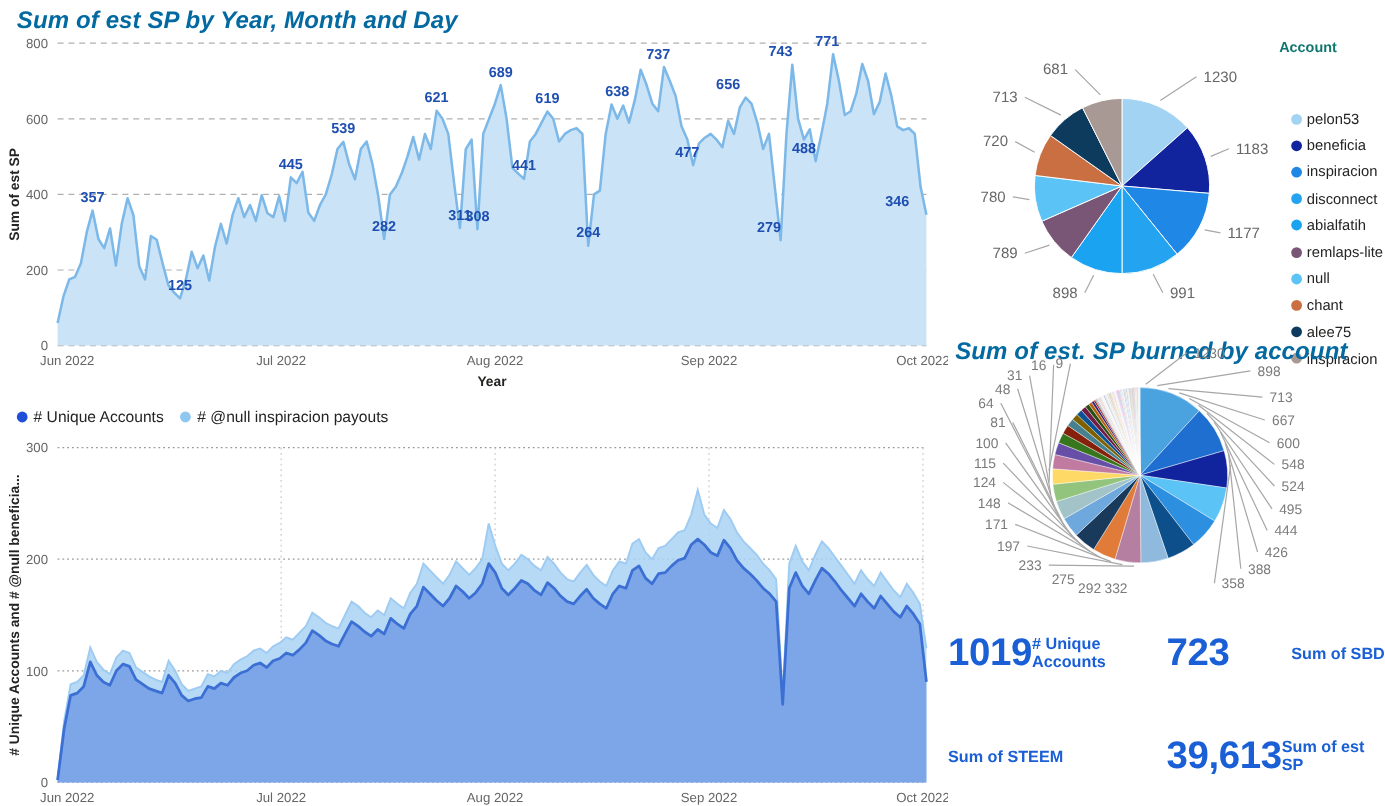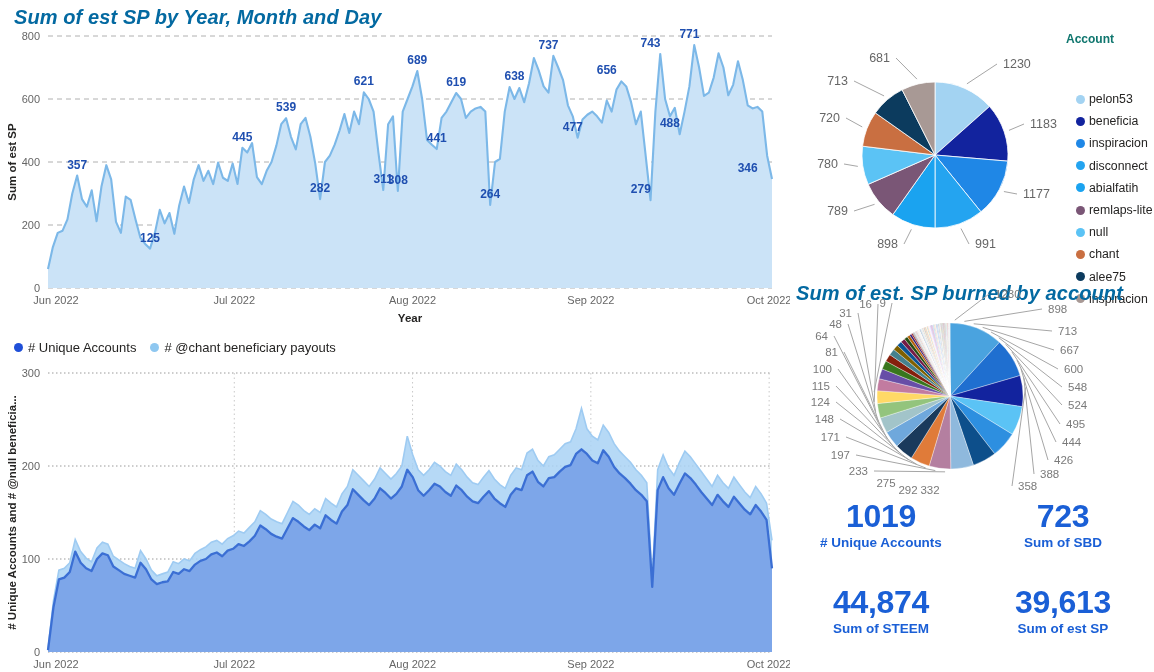--- a/index.html
+++ b/index.html
@@ -102,21 +102,21 @@
   }
   .callout-line { stroke: #a6a6a6; stroke-width: 1; fill: none; }
 
   
   #kpis {
     left: 790px; top: 500px; width: 364px; height: 172px;
     display: grid;
     grid-template-columns: 1fr 1fr;
     grid-template-rows: 1fr 1fr;
   }
-  .kpi { display: flex; flex-direction: column; align-items: center; justify-content: flex-start; }
+  .kpi { display: flex; flex-direction: row; align-items: center; justify-content: space-between; }
   .kpi-value {
     font-size: 32px;
     font-weight: 600;
     color: #1a5fd6;
     line-height: 1.02;
     letter-spacing: -0.3px;
   }
   .kpi-label {
     font-size: 13.5px;
     font-weight: bold;
@@ -174,21 +174,21 @@
 </div>
 
 <div class="panel" id="bottom-chart">
   <div class="legend-row">
     <div class="legend-item">
       <span class="legend-dot" id="ldot0" style="background: rgb(31, 79, 216);"></span>
       <span class="legend-text"># Unique Accounts</span>
     </div>
     <div class="legend-item">
       <span class="legend-dot" id="ldot1" style="background: rgb(142, 199, 240);"></span>
-      <span class="legend-text"># @chant beneficiary payouts</span>
+      <span class="legend-text"># @null inspiracion payouts</span>
     </div>
   </div>
   <svg class="chart-svg" id="svg-bottom" width="790" height="339" style="top:0">
       <line x1="48" y1="319" x2="772" y2="319" stroke="#9a9a9a" stroke-width="1" stroke-dasharray="1.5,2.5"></line>
       <text x="40" y="323" text-anchor="end" class="axis-tick">0</text>
       <line x1="48" y1="226" x2="772" y2="226" stroke="#9a9a9a" stroke-width="1" stroke-dasharray="1.5,2.5"></line>
       <text x="40" y="230" text-anchor="end" class="axis-tick">100</text>
       <line x1="48" y1="133" x2="772" y2="133" stroke="#9a9a9a" stroke-width="1" stroke-dasharray="1.5,2.5"></line>
       <text x="40" y="137" text-anchor="end" class="axis-tick">200</text>
       <line x1="48" y1="40" x2="772" y2="40" stroke="#9a9a9a" stroke-width="1" stroke-dasharray="1.5,2.5"></line>
@@ -499,20 +499,19 @@
 <div class="panel" id="kpis">
   <div class="kpi">
     <div class="kpi-value">1019</div>
     <div class="kpi-label"># Unique Accounts</div>
   </div>
   <div class="kpi">
     <div class="kpi-value">723</div>
     <div class="kpi-label">Sum of SBD</div>
   </div>
   <div class="kpi">
-    <div class="kpi-value">44,874</div>
     <div class="kpi-label">Sum of STEEM</div>
   </div>
   <div class="kpi">
     <div class="kpi-value">39,613</div>
     <div class="kpi-label">Sum of est SP</div>
   </div>
 </div>
 
 </body></html>

